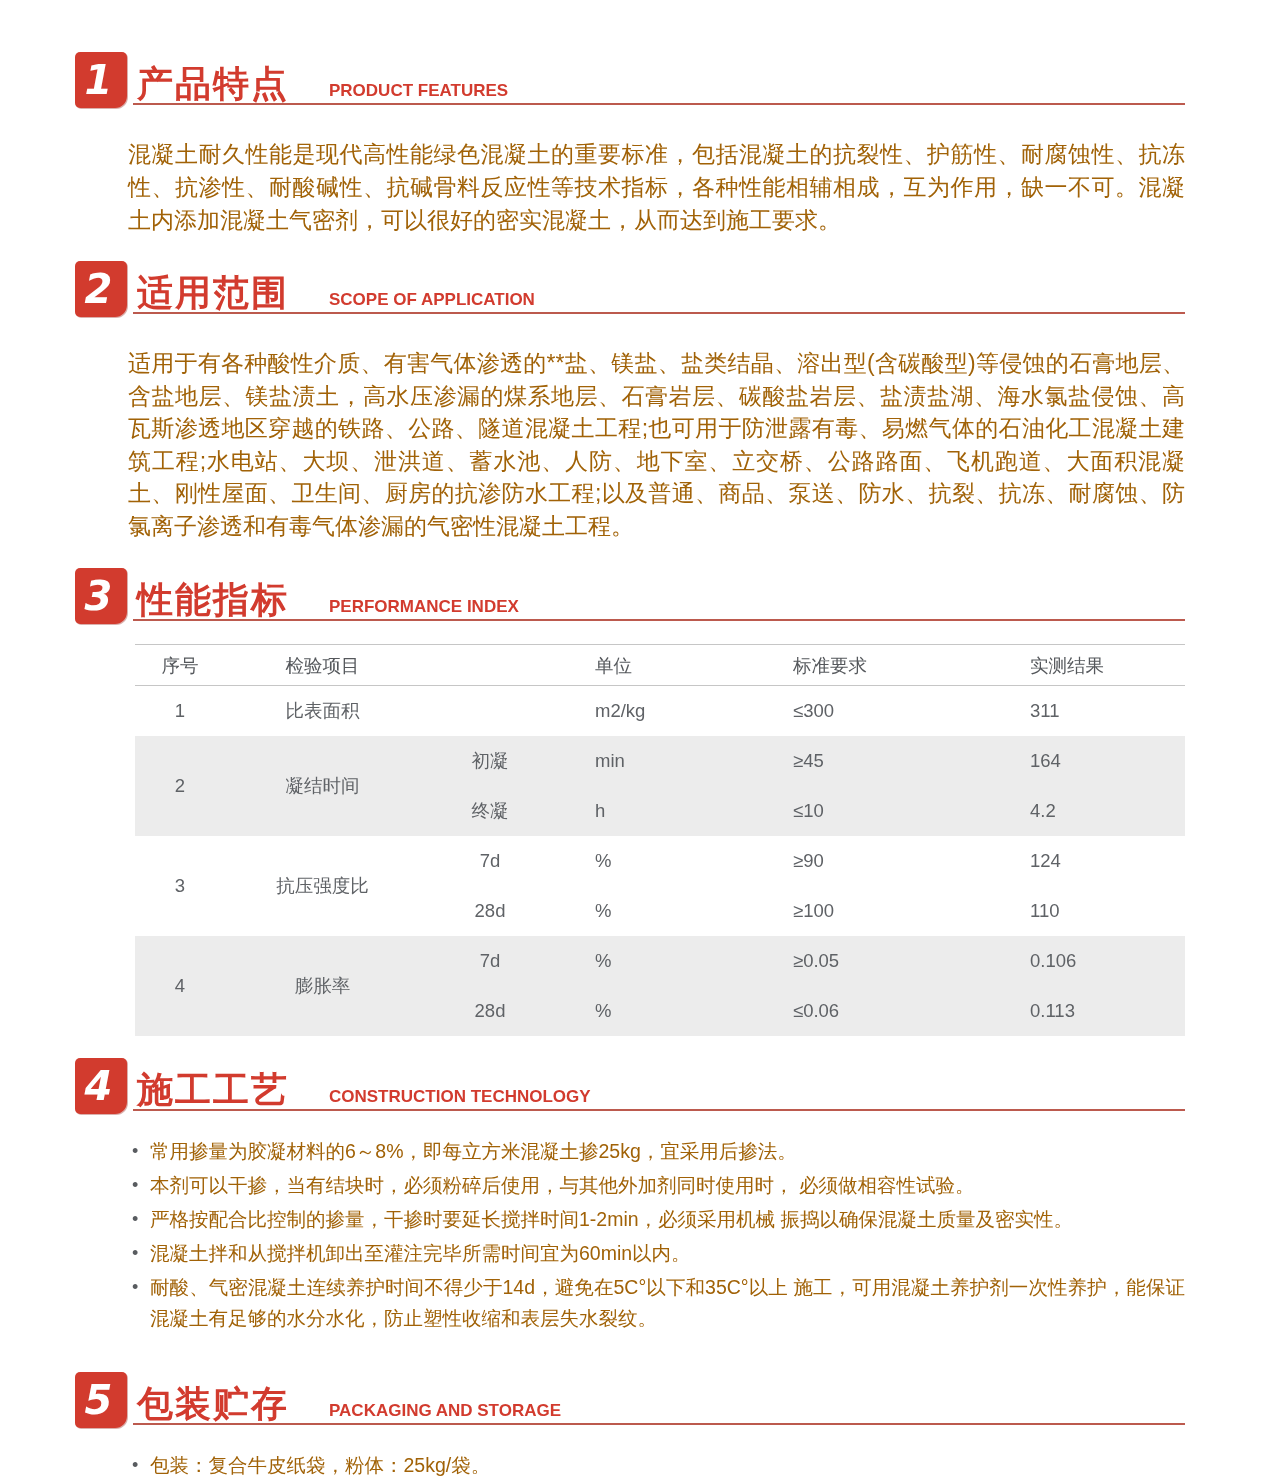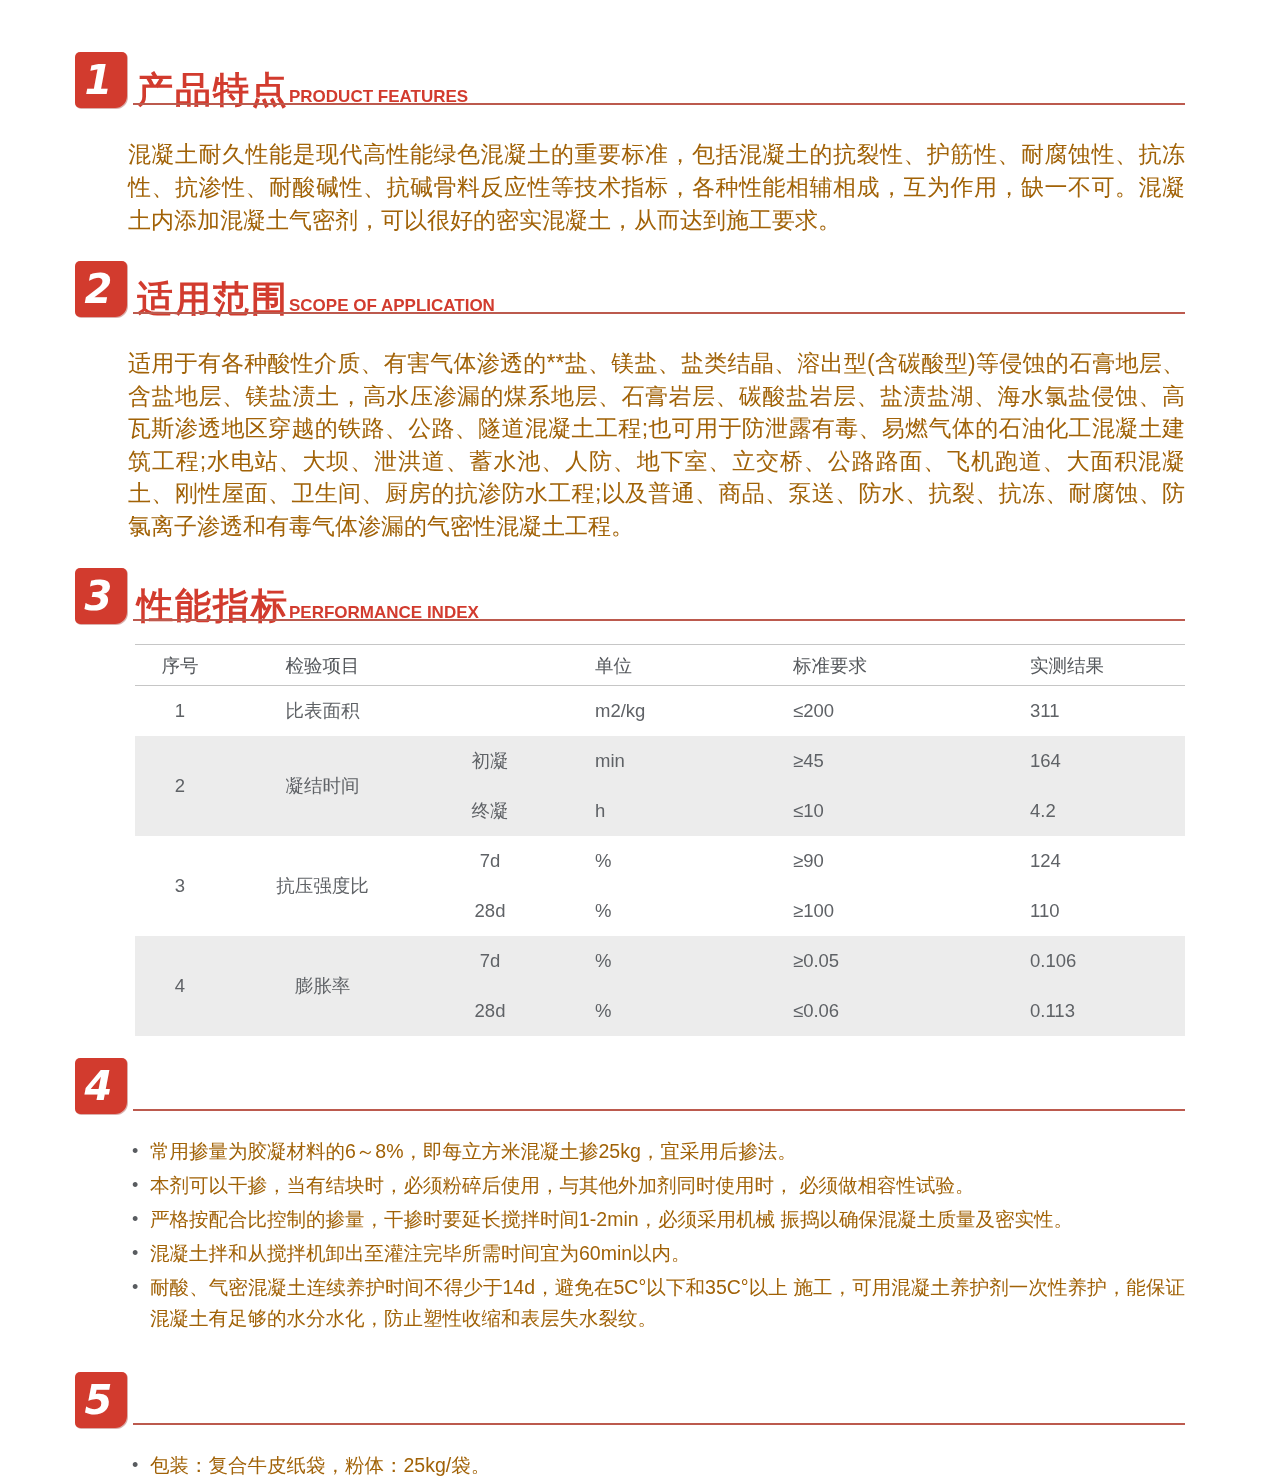--- a/index.html
+++ b/index.html
@@ -22,22 +22,22 @@
     border-radius:5px 5px 12px 5px;
     display:flex; align-items:center; justify-content:center;
     box-shadow:1px 1px 0 rgba(150,30,20,.35);
   }
   .badge span {
     color:#ffffff; font-size:40px; font-weight:bold; font-style:italic;
     font-family:"DejaVu Sans",sans-serif;
     padding-right:5px; line-height:1;
   }
   .titles {
-    position:absolute; left:62px; bottom:2px;
-    display:flex; align-items:baseline; white-space:nowrap;
+    position:absolute; left:62px; bottom:8px;
+    display:flex; align-items:baseline; white-space:nowrap;gap:40px;
   }
   .title-cn {
     color:var(--accent); font-size:36px; font-weight:bold; letter-spacing:2px;
     line-height:1;
   }
   .title-en {
     color:var(--accent); font-size:17px; font-weight:bold; 
     letter-spacing:0; line-height:1;
   }
   .rule {
@@ -146,21 +146,21 @@
             <th class="col-std">标准要求</th>
             <th class="col-res">实测结果</th>
           </tr>
       </thead>
       <tbody id="perf-body">
           <tr>
             <td class="col-no" rowspan="1">1</td>
             <td class="col-item" rowspan="1">比表面积</td>
             <td class="col-sub"></td>
             <td class="col-unit">m2/kg</td>
-            <td class="col-std">≤200</td>
+            <td class="col-std">≤300</td>
             <td class="col-res">311</td>
           </tr>
           <tr class="shaded">
             <td class="col-no" rowspan="2">2</td>
             <td class="col-item" rowspan="2">凝结时间</td>
             <td class="col-sub">初凝</td>
             <td class="col-unit">min</td>
             <td class="col-std">≥45</td>
             <td class="col-res">164</td>
           </tr>
@@ -199,37 +199,45 @@
             <td class="col-res">0.113</td>
           </tr>
         </tbody>
     </table>
   </section>
 
   <section class="section s4">
     <header class="sec-head">
       <div class="badge">
         <span>4</span>
+      </div>
+      <div class="titles">
+        <span class="title-cn">施工工艺</span>
+        <span class="title-en">CONSTRUCTION TECHNOLOGY</span>
       </div>
       <div class="rule"></div>
     </header>
     <ul class="bullets">
         <li>常用掺量为胶凝材料的6～8%，即每立方米混凝土掺25kg，宜采用后掺法。</li>
         <li>本剂可以干掺，当有结块时，必须粉碎后使用，与其他外加剂同时使用时， 必须做相容性试验。</li>
         <li>严格按配合比控制的掺量，干掺时要延长搅拌时间1-2min，必须采用机械 振捣以确保混凝土质量及密实性。</li>
         <li>混凝土拌和从搅拌机卸出至灌注完毕所需时间宜为60min以内。</li>
         <li>耐酸、气密混凝土连续养护时间不得少于14d，避免在5C°以下和35C°以上 施工，可用混凝土养护剂一次性养护，能保证混凝土有足够的水分水化，防止塑性收缩和表层失水裂纹。</li>
       </ul>
   </section>
 
   <section class="section s5">
     <header class="sec-head">
       <div class="badge">
         <span>5</span>
       </div>
+      <div class="titles">
+        <span class="title-cn">包装贮存</span>
+        <span class="title-en">PACKAGING AND STORAGE</span>
+      </div>
       <div class="rule"></div>
     </header>
     <ul class="bullets">
         <li>包装：复合牛皮纸袋，粉体：25kg/袋。</li>
         <li>贮存：宜在室内阴凉、干燥、通风处保存</li>
       </ul>
   </section>
 
 </div>
 

